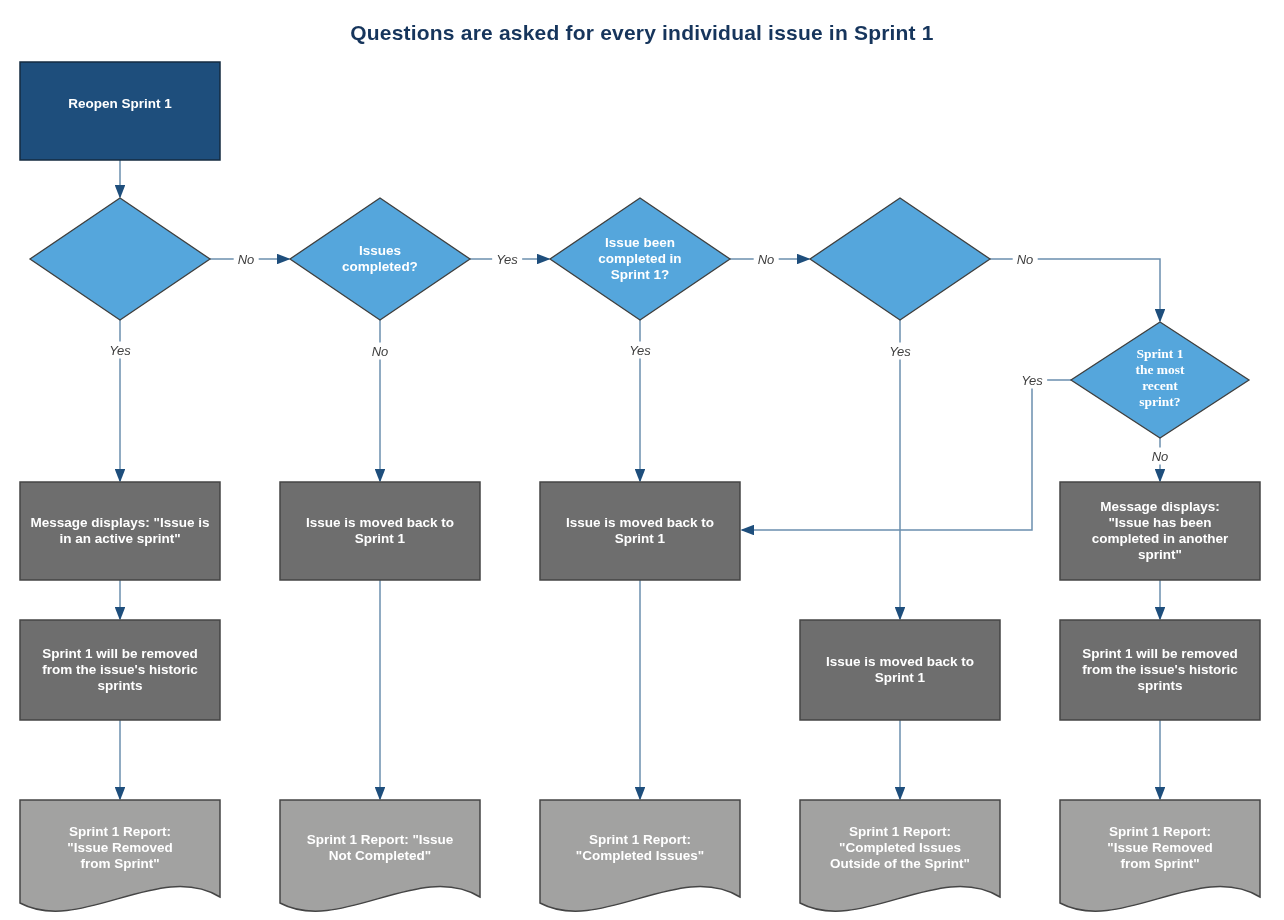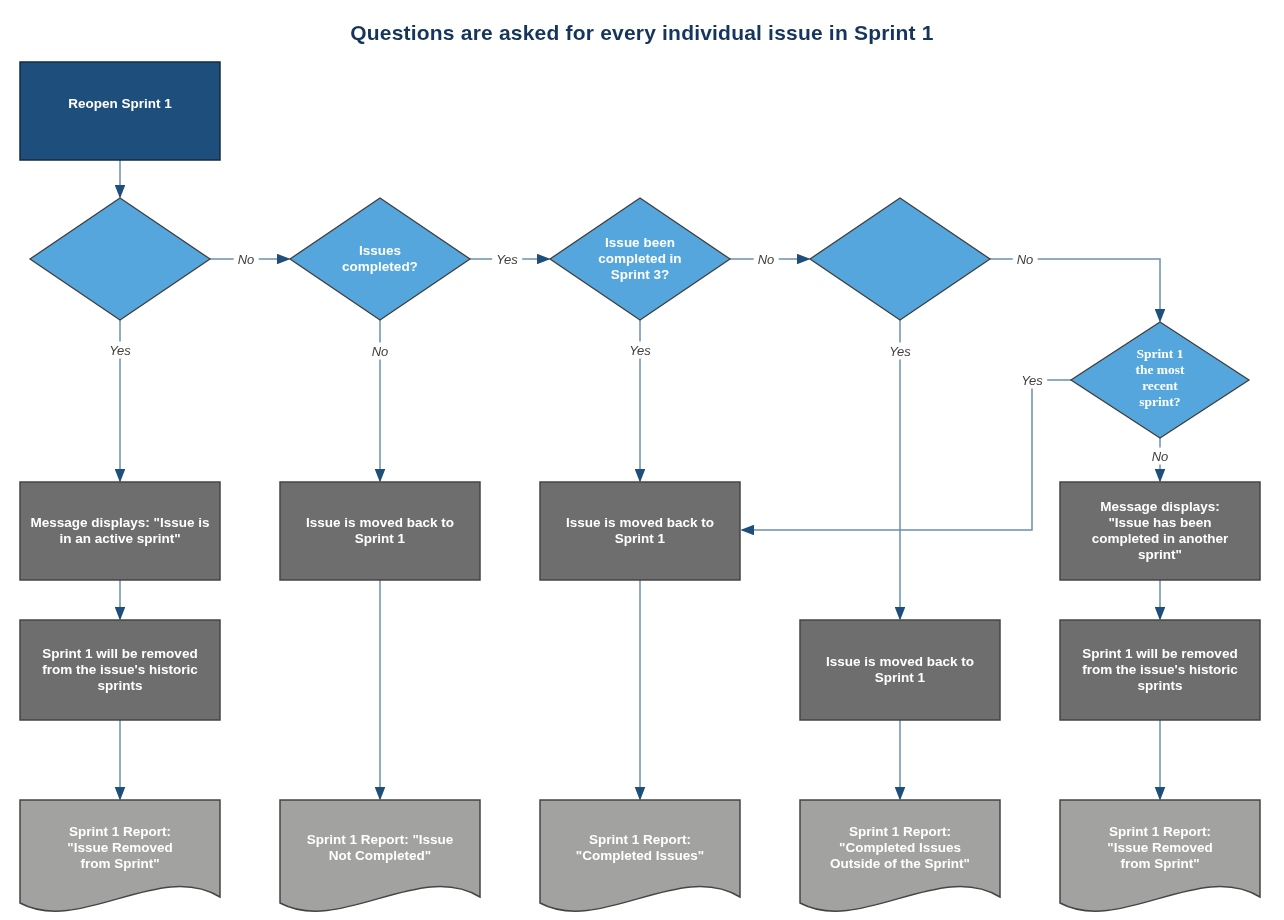--- a/index.html
+++ b/index.html
@@ -83,21 +83,21 @@
     <path class="shape-document" d="M540,800 L740,800 L740,897 C680,860 600,935 540,903 Z"></path>
     <path class="shape-document" d="M800,800 L1000,800 L1000,897 C940,860 860,935 800,903 Z"></path>
     <path class="shape-document" d="M1060,800 L1260,800 L1260,897 C1200,860 1120,935 1060,903 Z"></path>
   </svg>
 
   <div class="title">Questions are asked for every individual issue in Sprint 1</div>
 
   <div class="node-label" style="left:20px;top:62px;width:200px;height:84px;">Reopen Sprint 1</div>
 
   <div class="node-label" style="left:337px;top:198px;width:86px;height:122px;">Issues completed?</div>
-  <div class="node-label" style="left:590px;top:198px;width:100px;height:122px;">Issue been completed in Sprint 3?</div>
+  <div class="node-label" style="left:590px;top:198px;width:100px;height:122px;">Issue been completed in Sprint 1?</div>
   <div class="node-label" style="left:1127px;top:320px;width:66px;height:116px;font-family:Liberation Serif, serif;">Sprint 1 the most recent sprint?</div>
 
   <div class="node-label" style="left:30px;top:482px;width:180px;height:98px;">Message displays: "Issue is in an active sprint"</div>
   <div class="node-label" style="left:305px;top:482px;width:150px;height:98px;">Issue is moved back to Sprint 1</div>
   <div class="node-label" style="left:565px;top:482px;width:150px;height:98px;">Issue is moved back to Sprint 1</div>
   <div class="node-label" style="left:1082px;top:482px;width:156px;height:98px;">Message displays: "Issue has been completed in another sprint"</div>
 
   <div class="node-label" style="left:40px;top:620px;width:160px;height:100px;">Sprint 1 will be removed from the issue's historic sprints</div>
   <div class="node-label" style="left:825px;top:620px;width:150px;height:100px;">Issue is moved back to Sprint 1</div>
   <div class="node-label" style="left:1080px;top:620px;width:160px;height:100px;">Sprint 1 will be removed from the issue's historic sprints</div>

